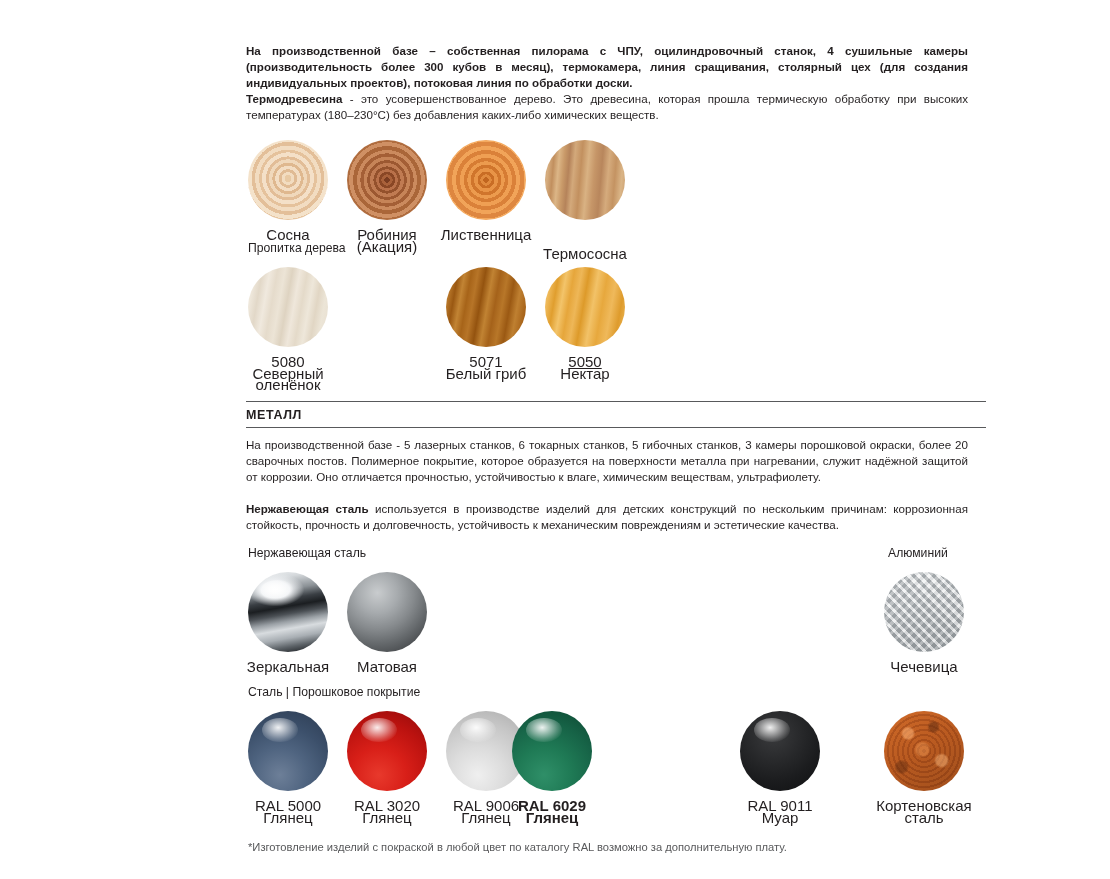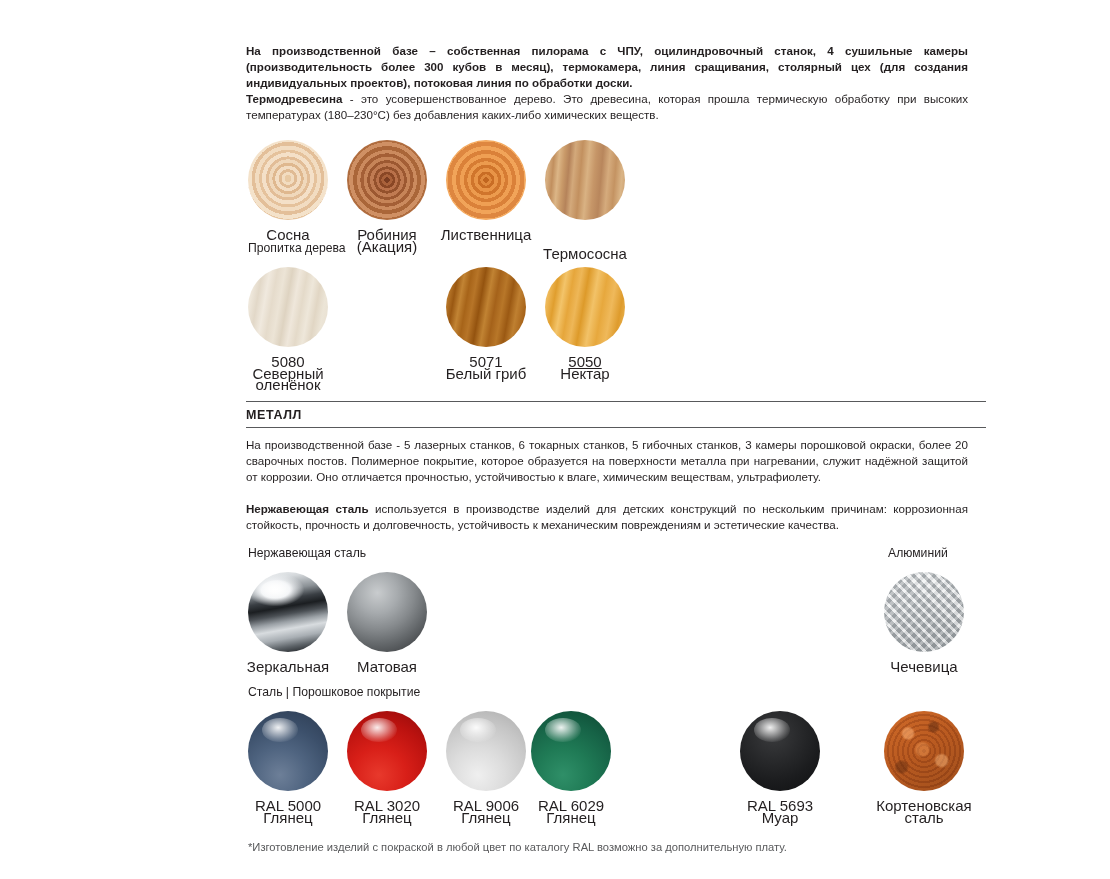--- a/index.html
+++ b/index.html
@@ -292,28 +292,28 @@
   <div class="swatch" style="top:711px; left:347px;">
     <div class="disc sph c3020"></div>
     <div class="caption" style="width:110px; margin-left:-15px;">RAL 3020</div>
     <div class="caption" style="margin-top:0; width:110px; margin-left:-15px;">Глянец</div>
   </div>
   <div class="swatch" style="top:711px; left:446px;">
     <div class="disc sph c9006"></div>
     <div class="caption" style="width:110px; margin-left:-15px;">RAL 9006</div>
     <div class="caption" style="margin-top:0; width:110px; margin-left:-15px;">Глянец</div>
   </div>
-  <div class="swatch" style="top:711px; left:531px;">
+  <div class="swatch" style="top:711px; left:512px;font-weight:bold;">
     <div class="disc sph c6029"></div>
     <div class="caption" style="width:110px; margin-left:-15px;">RAL 6029</div>
     <div class="caption" style="margin-top:0; width:110px; margin-left:-15px;">Глянец</div>
   </div>
   <div class="swatch" style="top:711px; left:740px;">
     <div class="disc sph c9011"></div>
-    <div class="caption" style="width:110px; margin-left:-15px;">RAL 5693</div>
+    <div class="caption" style="width:110px; margin-left:-15px;">RAL 9011</div>
     <div class="caption" style="margin-top:0; width:110px; margin-left:-15px;">Муар</div>
   </div>
   <div class="swatch" style="top:711px; left:884px;">
     <div class="disc corten"></div>
     <div class="caption" style="width:110px; margin-left:-15px;">Кортеновская</div>
     <div class="caption" style="margin-top:0; width:110px; margin-left:-15px;">сталь</div>
   </div>
 
   <div class="footnote" style="top:841px; left:248px;">*Изготовление изделий с покраской в любой цвет по каталогу RAL возможно за дополнительную плату.</div>
 

